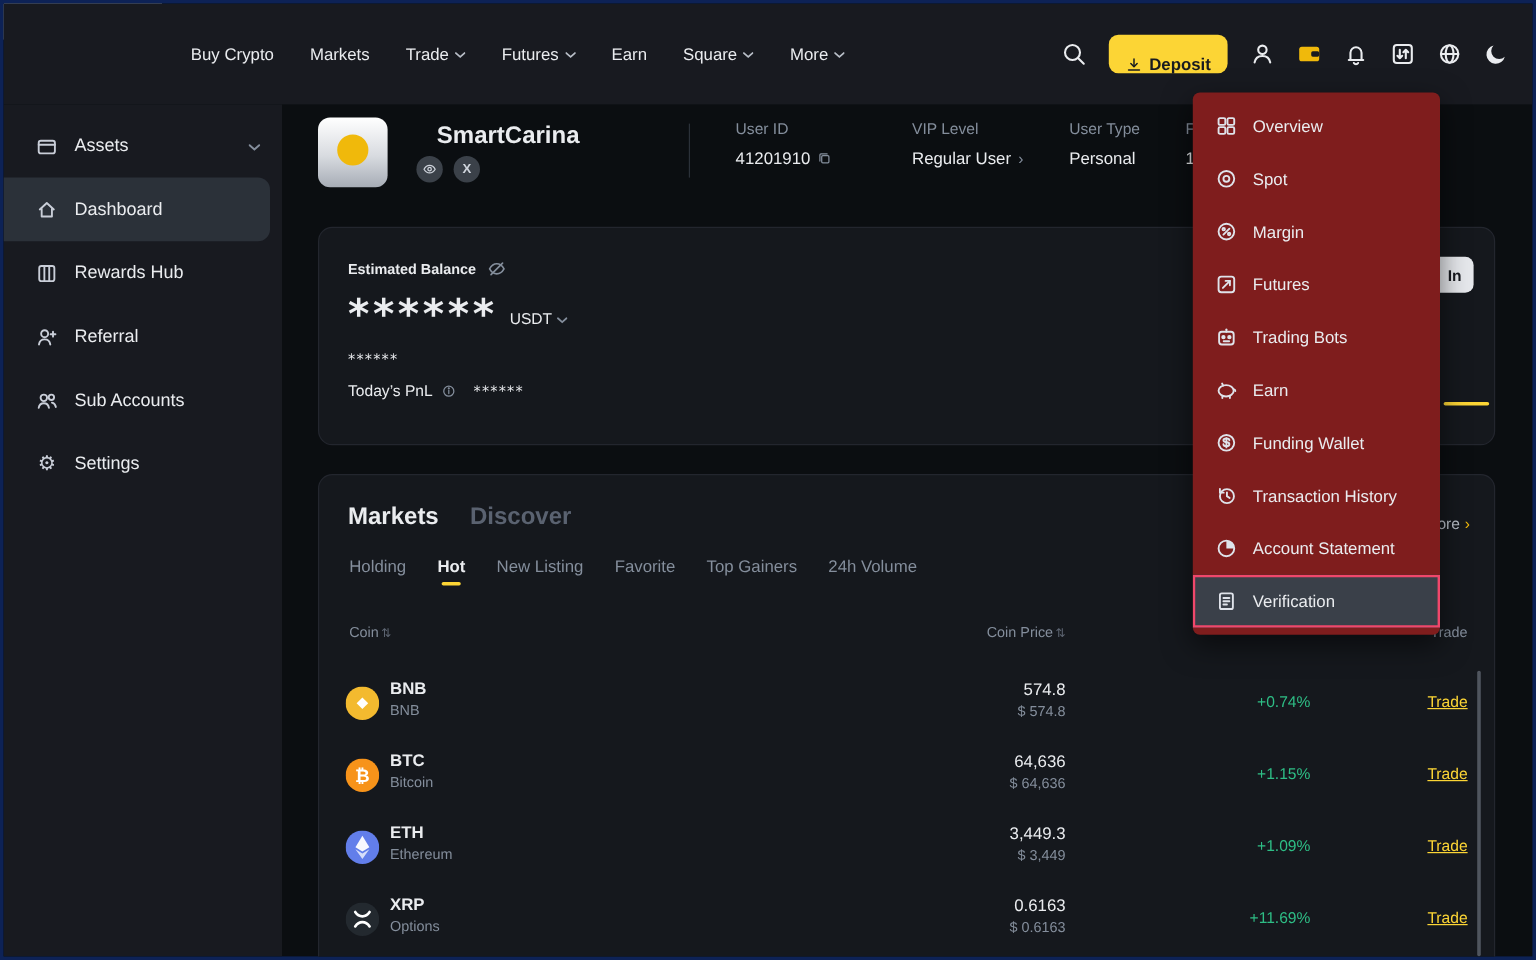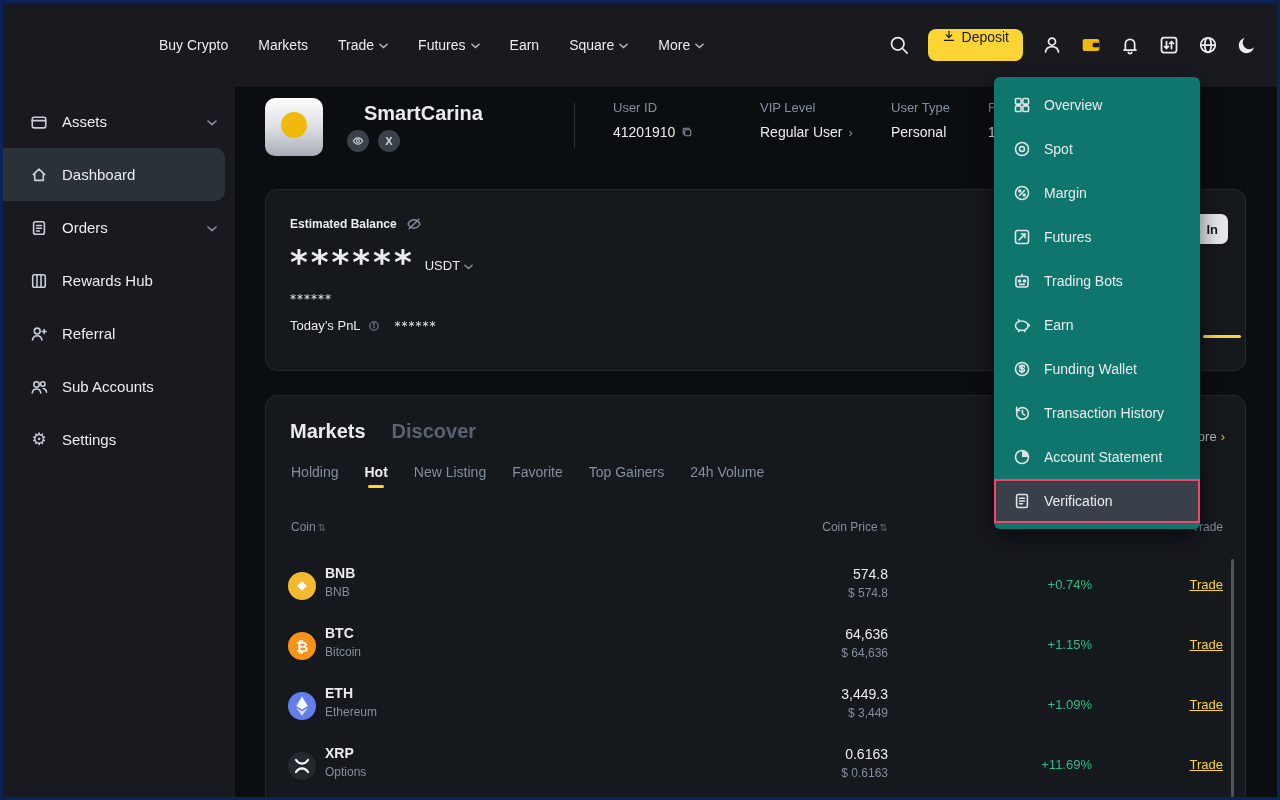--- a/index.html
+++ b/index.html
@@ -27,22 +27,22 @@
   .brand-text{color:#F0B90B;font-size:13px;font-weight:700;white-space:nowrap}
   .nav-menu{position:absolute;left:156px;top:0;height:84px;display:flex;align-items:center;gap:30px}
   .nav-item{display:flex;align-items:center;gap:5px;color:#EAECEF;font-size:14px;font-weight:500;cursor:pointer;white-space:nowrap}
   .caret{width:9px;height:6px;color:#B7BDC6;display:inline-flex;margin-top:2px}
   .caret svg{width:100%;height:100%}
   .nav-right{position:absolute;right:20px;top:0;height:84px;display:flex;align-items:center;gap:19px}
   .tn-icon{width:20px;height:20px;color:#EAECEF;cursor:pointer}
   .nav-icons{display:flex;align-items:center;gap:19px}
   .nav-ic{width:20px;height:20px;color:#EAECEF;cursor:pointer}
   .nav-ic.active{color:#F0B90B}
-  .deposit-btn{display:flex;align-items:flex-start;gap:6px;height:32px;padding:0 14px;background:#FCD535;
-               color:#181A20;border:none;border-radius:8px;font-weight:400;font-size:14px;font-family:inherit;cursor:pointer}
+  .deposit-btn{display:flex;align-items:flex-end;gap:6px;height:32px;padding:0 14px;background:#FCD535;
+               color:#181A20;border:none;border-radius:8px;font-weight:700;font-size:14px;font-family:inherit;cursor:pointer}
 
   
   .sidebar{position:absolute;left:0;top:84px;bottom:0;width:232px;background:#181A20;padding-top:8px;z-index:10}
   .side-item{height:53px;display:flex;align-items:center;gap:14px;padding:0 18px 0 27px;
              color:#EAECEF;font-size:15px;font-weight:500;cursor:pointer}
   .side-item .icon{color:#C9CED8}
   .side-item.active{background:#2B3139;border-radius:0 10px 10px 0;margin-right:10px;padding-right:8px}
   .side-caret{margin-left:auto;width:10px;height:6px;color:#848E9C}
 
   
@@ -103,21 +103,21 @@
   .coin-icon svg{width:28px;height:28px}
   .c-sym{position:absolute;left:59px;top:9px;font-size:14px;font-weight:700;color:#EAECEF}
   .c-name{position:absolute;left:59px;top:29px;font-size:12px;color:#848E9C}
   .c-price{position:absolute;right:357px;top:10px;font-size:14px;color:#EAECEF}
   .c-usd{position:absolute;right:357px;top:30px;font-size:12px;color:#848E9C}
   .c-change{position:absolute;right:153px;top:21px;font-size:13px;color:#2EBD85}
   .c-trade{position:absolute;right:22px;top:21px;font-size:13px;color:#FCD535;text-decoration:underline;cursor:pointer}
   .vscroll{position:absolute;left:1228px;top:556px;width:3px;height:238px;background:#4F555E;border-radius:2px;z-index:20;cursor:pointer}
 
   
-  .dropdown{position:absolute;left:991px;top:74px;width:206px;background:#0f766e;border-radius:6px;padding:6px 0;
+  .dropdown{position:absolute;left:991px;top:74px;width:206px;background:#7f1d1d;border-radius:6px;padding:6px 0;
             box-shadow:0 8px 24px rgba(0,0,0,.55);z-index:100}
   .dd-item{height:44px;display:flex;align-items:center;gap:13px;padding:0 10px 0 19px;font-size:14px;color:#EAECEF;cursor:pointer}
   .dd-item .icon{color:#DFE3EA;flex:0 0 auto}
   .dd-item.active{background:#3A4049;box-shadow:inset 0 0 0 2px #F0476B}
 </style>
 </head>
 <body>
 
 <div class="frame">
 
@@ -275,34 +275,20 @@
         <span class="icon i18">
           <svg viewBox="0 0 16 16" fill="none" stroke="currentColor" stroke-width="1.4" stroke-linecap="round" stroke-linejoin="round">
             <path d="M2.8 7.6L8 2.8l5.2 4.8"></path>
             <path d="M4.2 7.2v5.6h7.6V7.2"></path>
           </svg>
         </span>
         <span>Dashboard</span>
 
       </div>
 
-      <div class="side-item">
-        <span class="icon i18">
-          <svg viewBox="0 0 16 16" fill="none" stroke="currentColor" stroke-width="1.4" stroke-linecap="round" stroke-linejoin="round">
-            <rect x="3.2" y="2.4" width="9.6" height="11.2" rx="1.6"></rect>
-            <path d="M5.8 5.8h4.4M5.8 8.2h4.4M5.8 10.6h2.6"></path>
-          </svg>
-        </span>
-        <span>Orders</span>
-        <span class="caret side-caret">
-          <svg viewBox="0 0 10 6" fill="none" stroke="currentColor" stroke-width="1.6" stroke-linecap="round">
-            <path d="M1 1l4 3.6L9 1"></path>
-          </svg>
-        </span>
-      </div>
 
       <div class="side-item">
         <span class="icon i18">
           <svg viewBox="0 0 16 16" fill="none" stroke="currentColor" stroke-width="1.4" stroke-linecap="round" stroke-linejoin="round">
             <rect x="2.4" y="2.4" width="11.2" height="11.2" rx="1.6"></rect>
             <path d="M6.2 2.4v11.2M9.8 2.4v11.2"></path>
           </svg>
         </span>
         <span>Rewards Hub</span>
 

